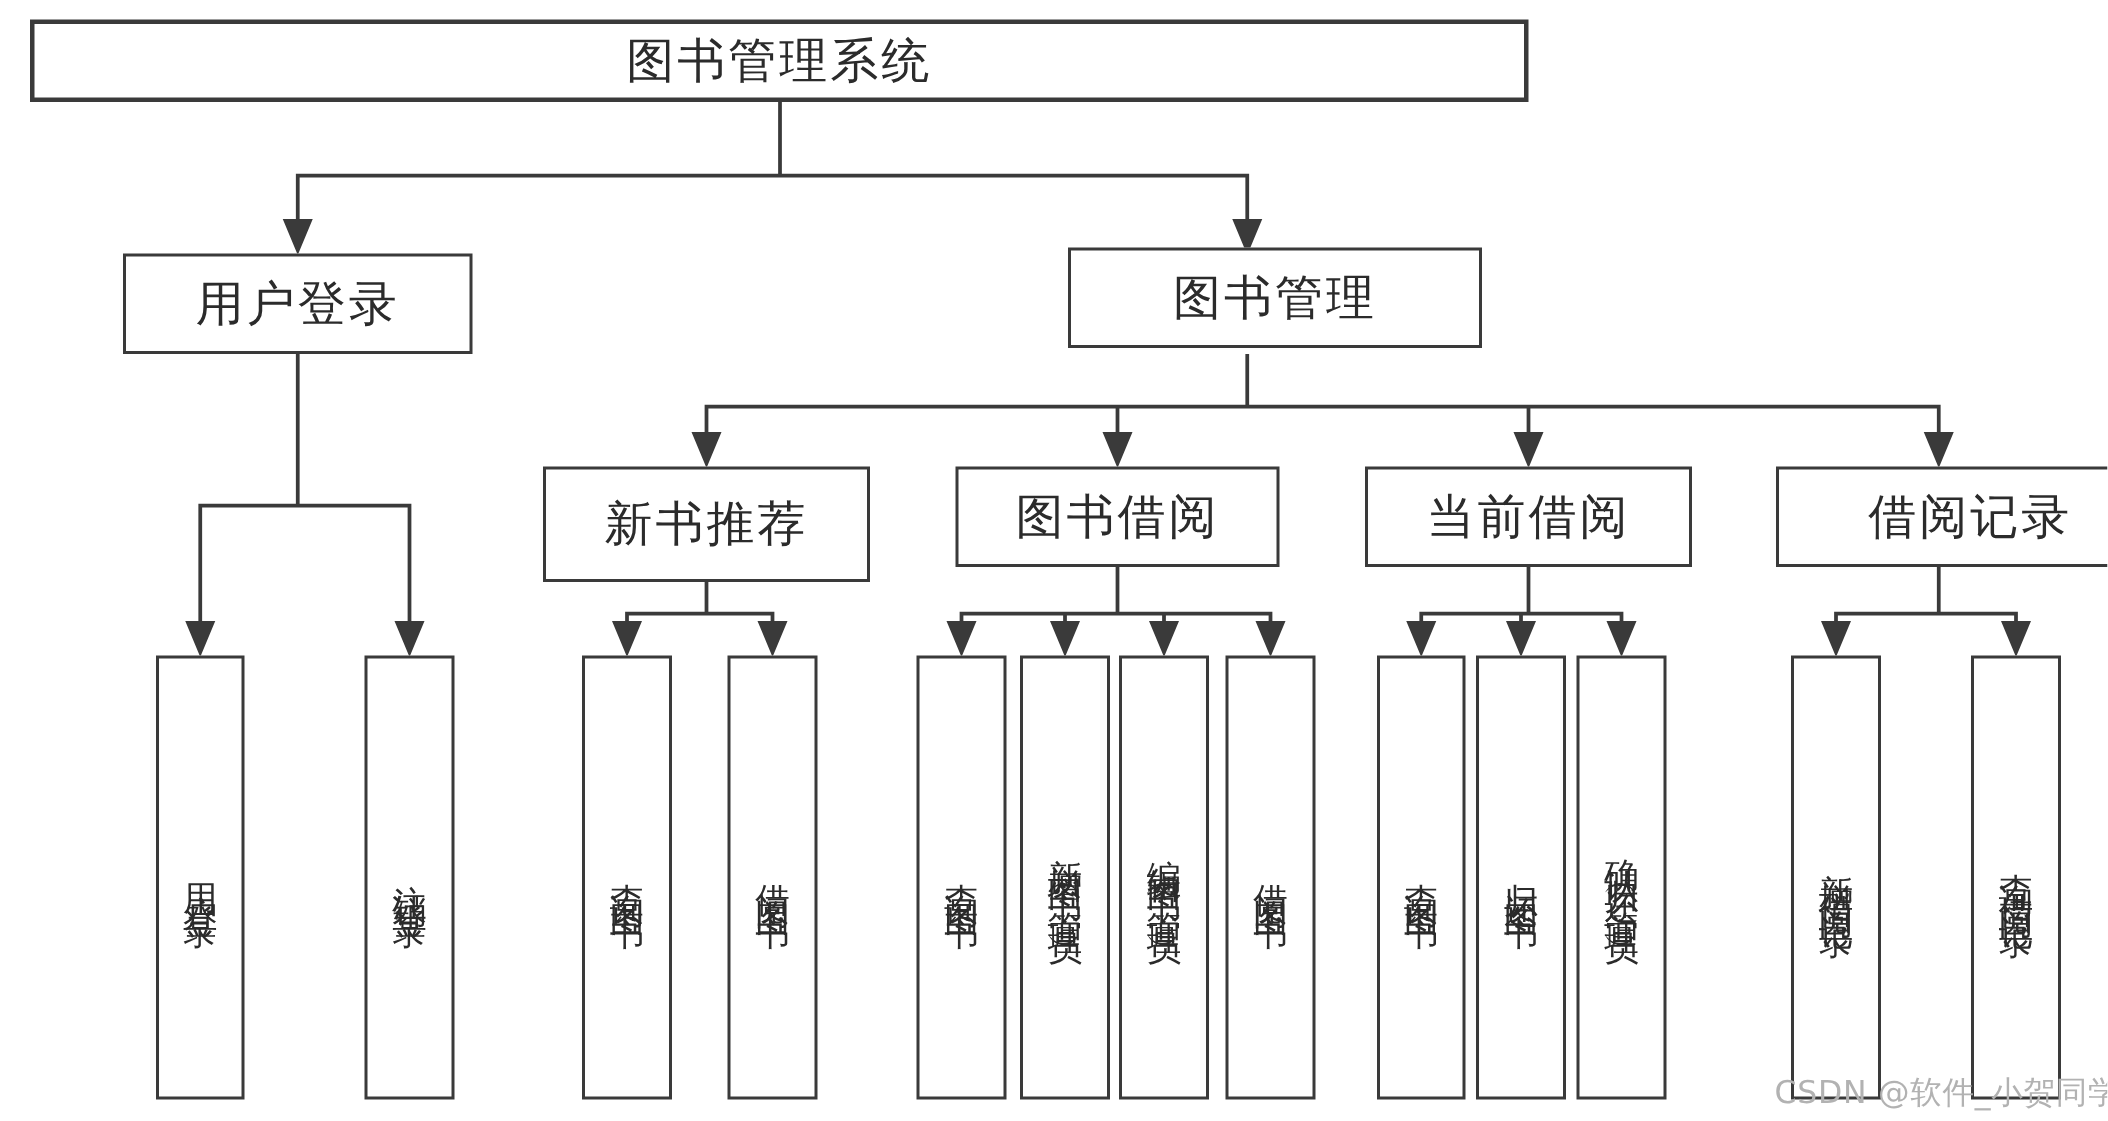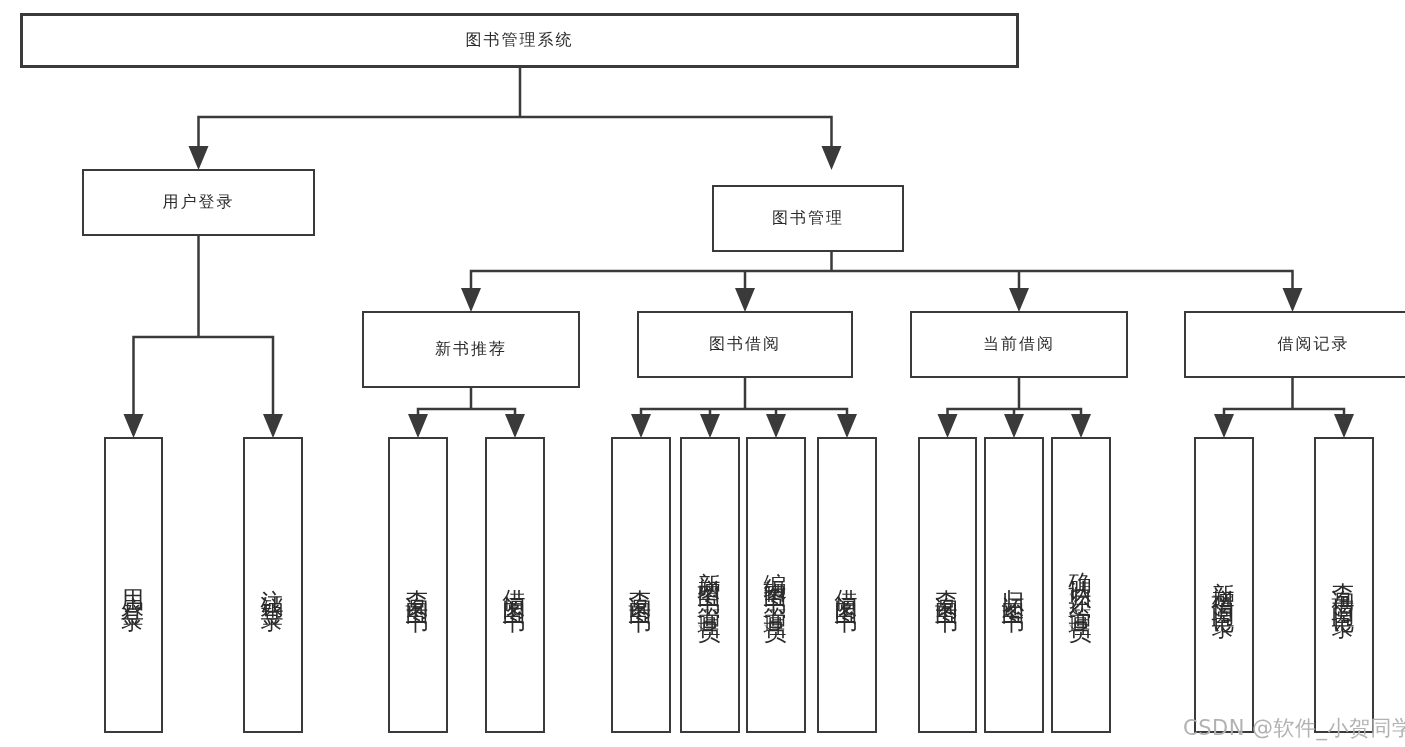--- a/index.html
+++ b/index.html
@@ -18,21 +18,21 @@
     box-sizing: border-box;
     background: #ffffff;
     border: 2px solid #3a3a3a;
     display: flex;
     align-items: center;
     justify-content: center;
     z-index: 2;
     white-space: nowrap;
   }
   .box.root { border-width: 3px; }
-  .h { font-size: 16px; letter-spacing: 2px; }
+  .h { font-size: 32px; letter-spacing: 2px; }
   .v {
     writing-mode: vertical-lr;
     text-orientation: mixed;
     font-size: 23px;
     letter-spacing: 7px;
     white-space: normal;
   }
   .watermark {
     position: absolute;
     left: 1183px;
@@ -81,21 +81,21 @@
       M937.5 414 L957.5 414 L947.5 438 Z
       M1004 414 L1024 414 L1014 438 Z
       M1071 414 L1091 414 L1081 438 Z
       M1214 414 L1234 414 L1224 438 Z
       M1334 414 L1354 414 L1344 438 Z"></path>
   </svg>
 
   <div class="box root h" style="left:20px; top:13px; width:999px; height:55px">图书管理系统</div>
 
   <div class="box h" style="left:82px; top:169px; width:233px; height:67px">用户登录</div>
-  <div class="box h" style="left:712px; top:185px; width:192px; height:67px">图书管理</div>
+  <div class="box h" style="left:712px; top:165px; width:276px; height:67px">图书管理</div>
 
   <div class="box h" style="left:362px; top:311px; width:218px; height:77px">新书推荐</div>
   <div class="box h" style="left:910px; top:311px; width:218px; height:67px">当前借阅</div>
   <div class="box h" style="left:637px; top:311px; width:216px; height:67px">图书借阅</div>
   <div class="box h" style="left:1184px; top:311px; width:259px; height:67px">借阅记录</div>
 
   <div class="box v" style="left:104px; top:437px; width:59px; height:296px">用户登录</div>
   <div class="box v" style="left:243px; top:437px; width:60px; height:296px">注销登录</div>
 
   <div class="box v" style="left:388px; top:437px; width:60px; height:296px">查询图书</div>

